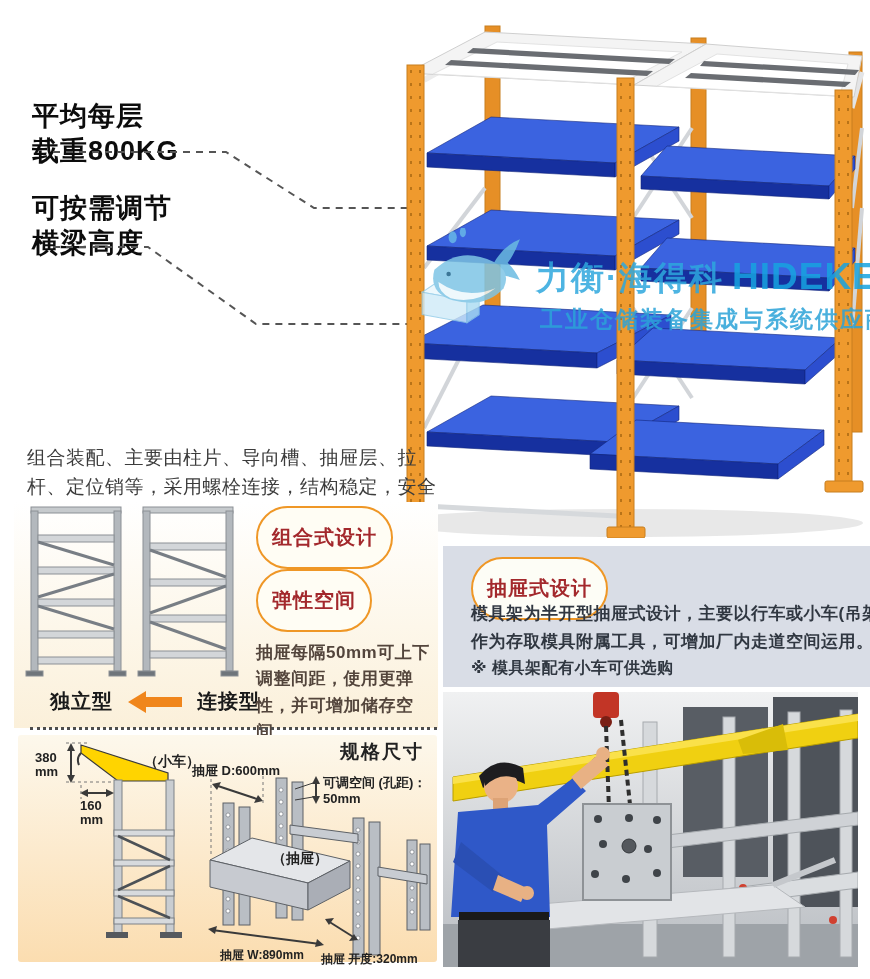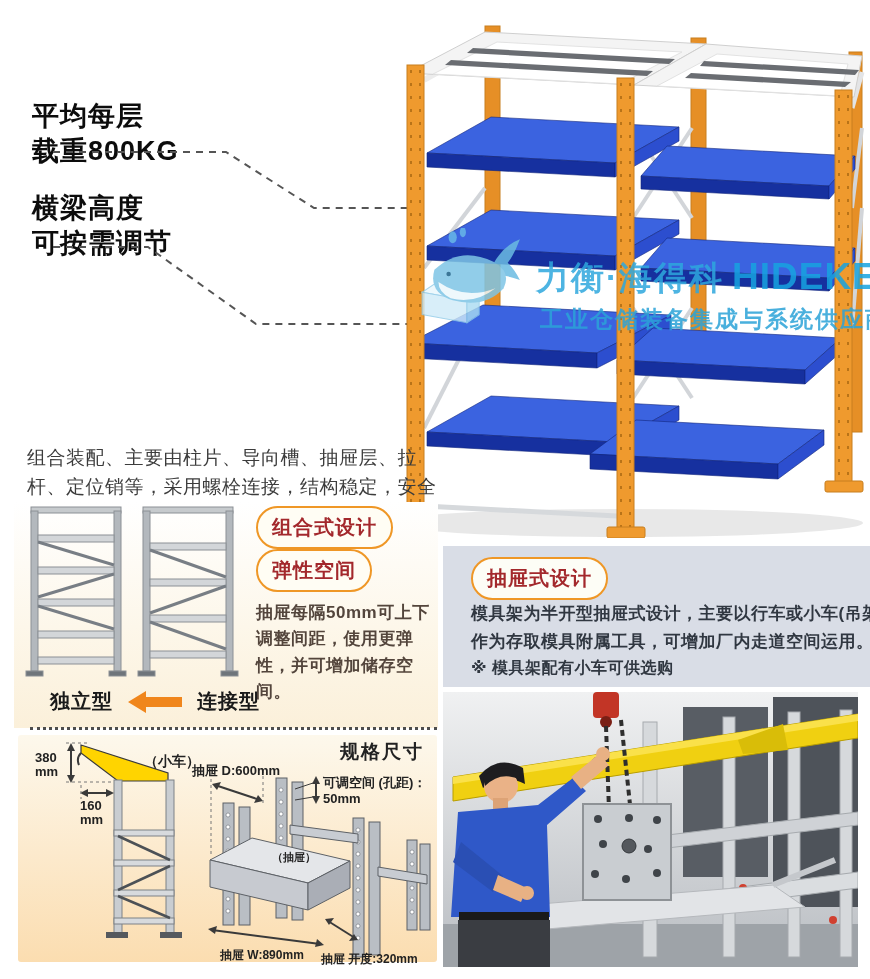--- a/index.html
+++ b/index.html
@@ -11,21 +11,21 @@
   
   .intro{font-size:19px;color:#3c3c3c;line-height:1.5;width:425px;letter-spacing:.5px;}
   
   .wm{opacity:.85;}
   .wm-cn{font-size:33px;font-weight:bold;color:#2ea8de;letter-spacing:2px;}
   .wm-en{font-size:37px;font-weight:bold;color:#17a3e0;letter-spacing:1px;margin-left:8px;}
   .wm-tag{font-size:23px;font-weight:600;color:#2ba3d8;letter-spacing:2px;}
   
   .cream{background:linear-gradient(180deg,#ffffff 0%,#fdf7ea 55%,#fbf0da 100%);}
   .badge{display:inline-block;border:2px solid #ef9726;border-radius:999px;background:#fffdf4;
-         color:#a3282c;font-weight:bold;font-size:20px;padding:6px 14px;letter-spacing:1px;}
+         color:#a3282c;font-weight:bold;font-size:20px;padding:16px 14px;letter-spacing:1px;}
   .feat-text{font-size:17px;font-weight:600;color:#53453c;line-height:1.55;letter-spacing:.5px;margin:8px 0 14px;}
   .type-label{font-size:20px;font-weight:bold;color:#1a1a1a;letter-spacing:1px;}
   .dotted-sep{border-top:3px dotted #4d4d4d;height:0;}
   .peach{background:linear-gradient(180deg,#fdf8ec 0%,#fce9cb 55%,#fbddb0 100%);border-radius:3px;}
   .spec-title{font-size:19px;font-weight:bold;color:#222;letter-spacing:2px;}
   .spec-label{font-size:13px;font-weight:bold;color:#222;white-space:nowrap;}
   .spec-label.small{font-size:12px;margin-top:8px;}
   
   .bluegray{background:#d9dde6;}
   .drawer-text{font-size:17px;font-weight:600;color:#303741;line-height:1.62;letter-spacing:.5px;white-space:nowrap;}
@@ -34,22 +34,22 @@
 </head>
 <body>
 
 <div class="canvas">
 
   <div class="abs callout" style="left:32px;top:99px;">
     <div>平均每层</div>
     <div>载重800KG</div>
   </div>
   <div class="abs callout" style="left:32px;top:191px;">
+    <div>可按需调节</div>
     <div>横梁高度</div>
-    <div>可按需调节</div>
   </div>
 
   <svg class="abs" style="left:40px;top:140px;" width="375" height="195">
     <polyline points="13,12 186,12 274,68 368,68" fill="none" stroke="#555" stroke-width="2" stroke-dasharray="7 6"></polyline>
     <polyline points="13,107 108,107 216,184 368,184" fill="none" stroke="#555" stroke-width="2" stroke-dasharray="7 6"></polyline>
   </svg>
 
   <svg class="abs" style="left:385px;top:8px;" width="485" height="530" viewBox="0 0 485 530">
 
     <ellipse cx="240" cy="515" rx="238" ry="14" fill="#000" opacity="0.09"></ellipse>
@@ -326,21 +326,21 @@
     </svg>
     <span class="abs spec-title" style="right:13px;top:4px;">规格尺寸</span>
     <span class="abs spec-label" style="left:126px;top:18px;font-size:14px;">（小车）</span>
     <span class="abs spec-label" style="left:17px;top:15px;">380</span>
     <span class="abs spec-label" style="left:17px;top:29px;">mm</span>
     <span class="abs spec-label" style="left:62px;top:63px;">160</span>
     <span class="abs spec-label" style="left:62px;top:77px;">mm</span>
     <span class="abs spec-label" style="left:174px;top:27px;">抽屉 D:600mm</span>
     <span class="abs spec-label" style="left:305px;top:39px;">可调空间 (孔距)：</span>
     <span class="abs spec-label" style="left:305px;top:56px;">50mm</span>
-    <span class="abs spec-label" style="left:254px;top:115px;font-size:11px;">（抽屉）</span>
+    <span class="abs spec-label" style="left:254px;top:115px;font-size:14px;">（抽屉）</span>
     <span class="abs spec-label small" style="left:202px;top:204px;">抽屉 W:890mm</span>
     <span class="abs spec-label small" style="left:303px;top:208px;">抽屉 开度:320mm</span>
   </div>
 
   <div class="abs bluegray" style="left:443px;top:546px;width:484px;height:141px;">
     <span class="badge abs" style="left:28px;top:11px;background:#fdfdf6;">抽屉式设计</span>
     <div class="abs" style="left:28px;top:54px;">
       <div class="drawer-text">模具架为半开型抽屉式设计，主要以行车或小车(吊架)</div>
       <div class="drawer-text">作为存取模具附属工具，可增加厂内走道空间运用。</div>
       <div class="drawer-text drawer-note">※ 模具架配有小车可供选购</div>

